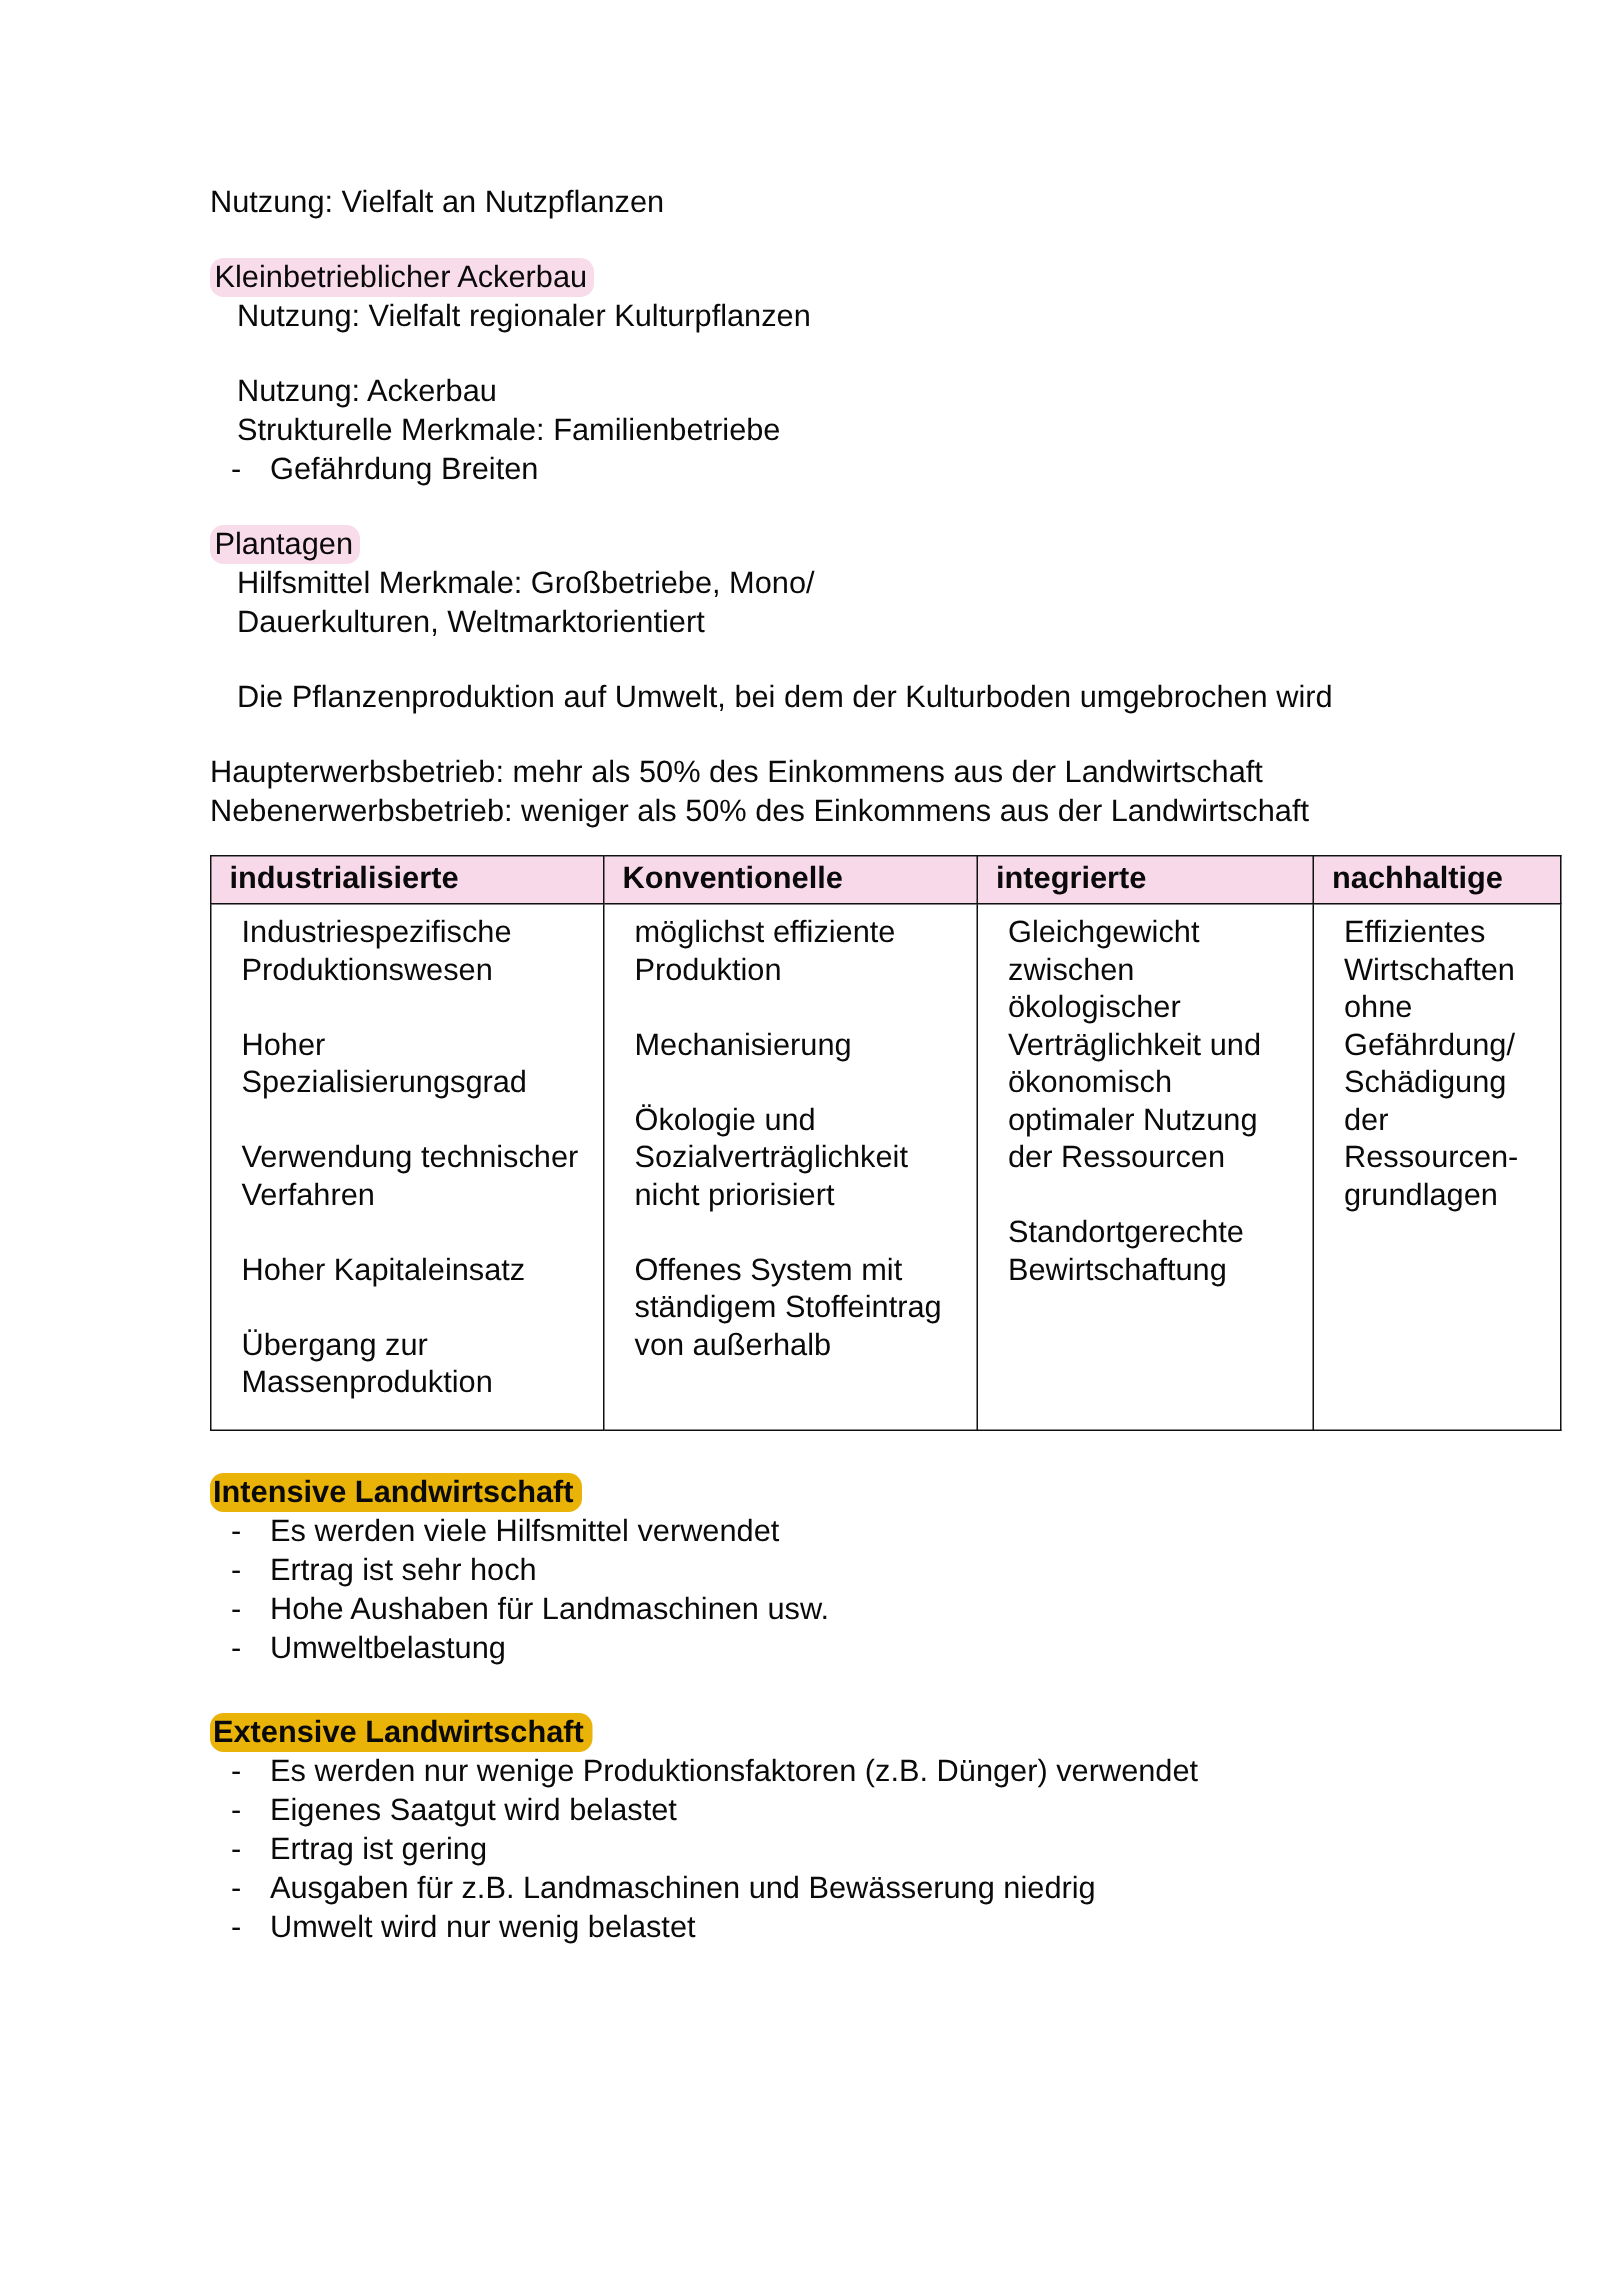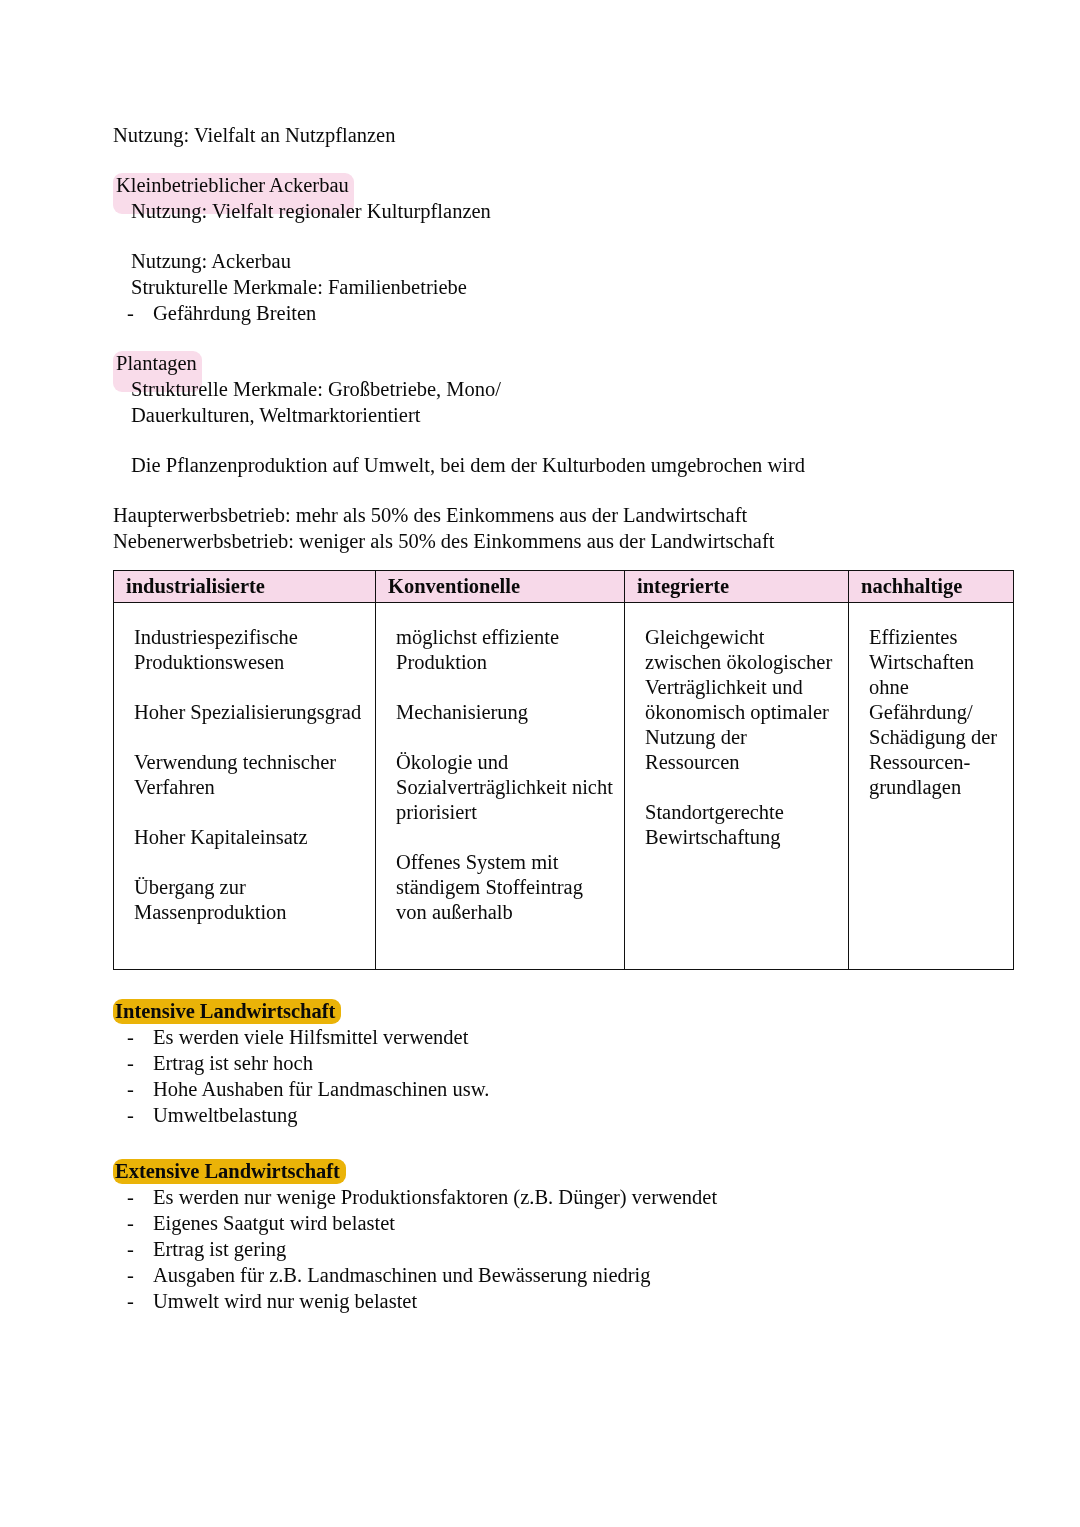--- a/index.html
+++ b/index.html
@@ -17,36 +17,35 @@
   }
   .page {
     position: absolute;
     left: 0; top: 0;
     width: 1080px;
     height: 1527px;
     padding: 0;
   }
   .content {
     position: absolute;
-    left: 113px;
+    left: 140px;
     top: 122px;
     width: 860px;
-    font-family: Liberation Serif, serif;
   }
 
   .line {
     font-size: 20.5px;
     line-height: 26px;
     white-space: pre;
   }
   .indent1 { padding-left: 18px; }
 
   .hl {
     background: #f9dcea;
-    padding: 1px 5px 18px 3px;
+    padding: 1px 5px 2px 3px;
     border-radius: 9px;
     box-decoration-break: clone;
     -webkit-box-decoration-break: clone;
   }
   .hl-bold {
     background: #eab308;
     font-weight: bold;
     padding: 1px 6px 2px 2px;
     border-radius: 9px;
   }
@@ -84,21 +83,21 @@
   }
   table.compare thead th {
     background: #f7d9e9;
     font-weight: bold;
     padding: 2px 6px 3px 12px;
     line-height: 26px;
     border-bottom: 1.5px solid #111111;
   }
   table.compare tbody td {
     height: 340px;
-    padding-top: 22px;
+    padding-top: 6px;
   }
   .cell-block { margin-bottom: 25px; }
   .cell-block:last-child { margin-bottom: 0; }
 
   .col1 { width: 243px; }
   .col2 { width: 230px; }
   .col3 { width: 205px; }
   .col4 { width: 146px; }
 
   .after-table { margin-top: 28px; }
@@ -125,21 +124,21 @@
     <div class="line indent1">Nutzung: Ackerbau</div>
     <div class="line indent1">Strukturelle Merkmale: Familienbetriebe</div>
     <div class="bullet-row">
       <span class="bullet-dash">-</span>
       <span class="bullet-text">Gefährdung Breiten</span>
     </div>
 
     <div class="gap-md"></div>
 
     <div class="section-head"><span class="hl">Plantagen</span></div>
-    <div class="line indent1">Strukturelle Merkmale: Großbetriebe, Mono/</div>
+    <div class="line indent1">Hilfsmittel Merkmale: Großbetriebe, Mono/</div>
     <div class="line indent1">Dauerkulturen, Weltmarktorientiert</div>
 
     <div class="gap-md"></div>
 
     <div class="line indent1">Die Pflanzenproduktion auf Umwelt, bei dem der Kulturboden umgebrochen wird</div>
 
     <div class="gap-md"></div>
 
     <div class="line">Haupterwerbsbetrieb: mehr als 50% des Einkommens aus der Landwirtschaft</div>
     <div class="line">Nebenerwerbsbetrieb: weniger als 50% des Einkommens aus der Landwirtschaft</div>

